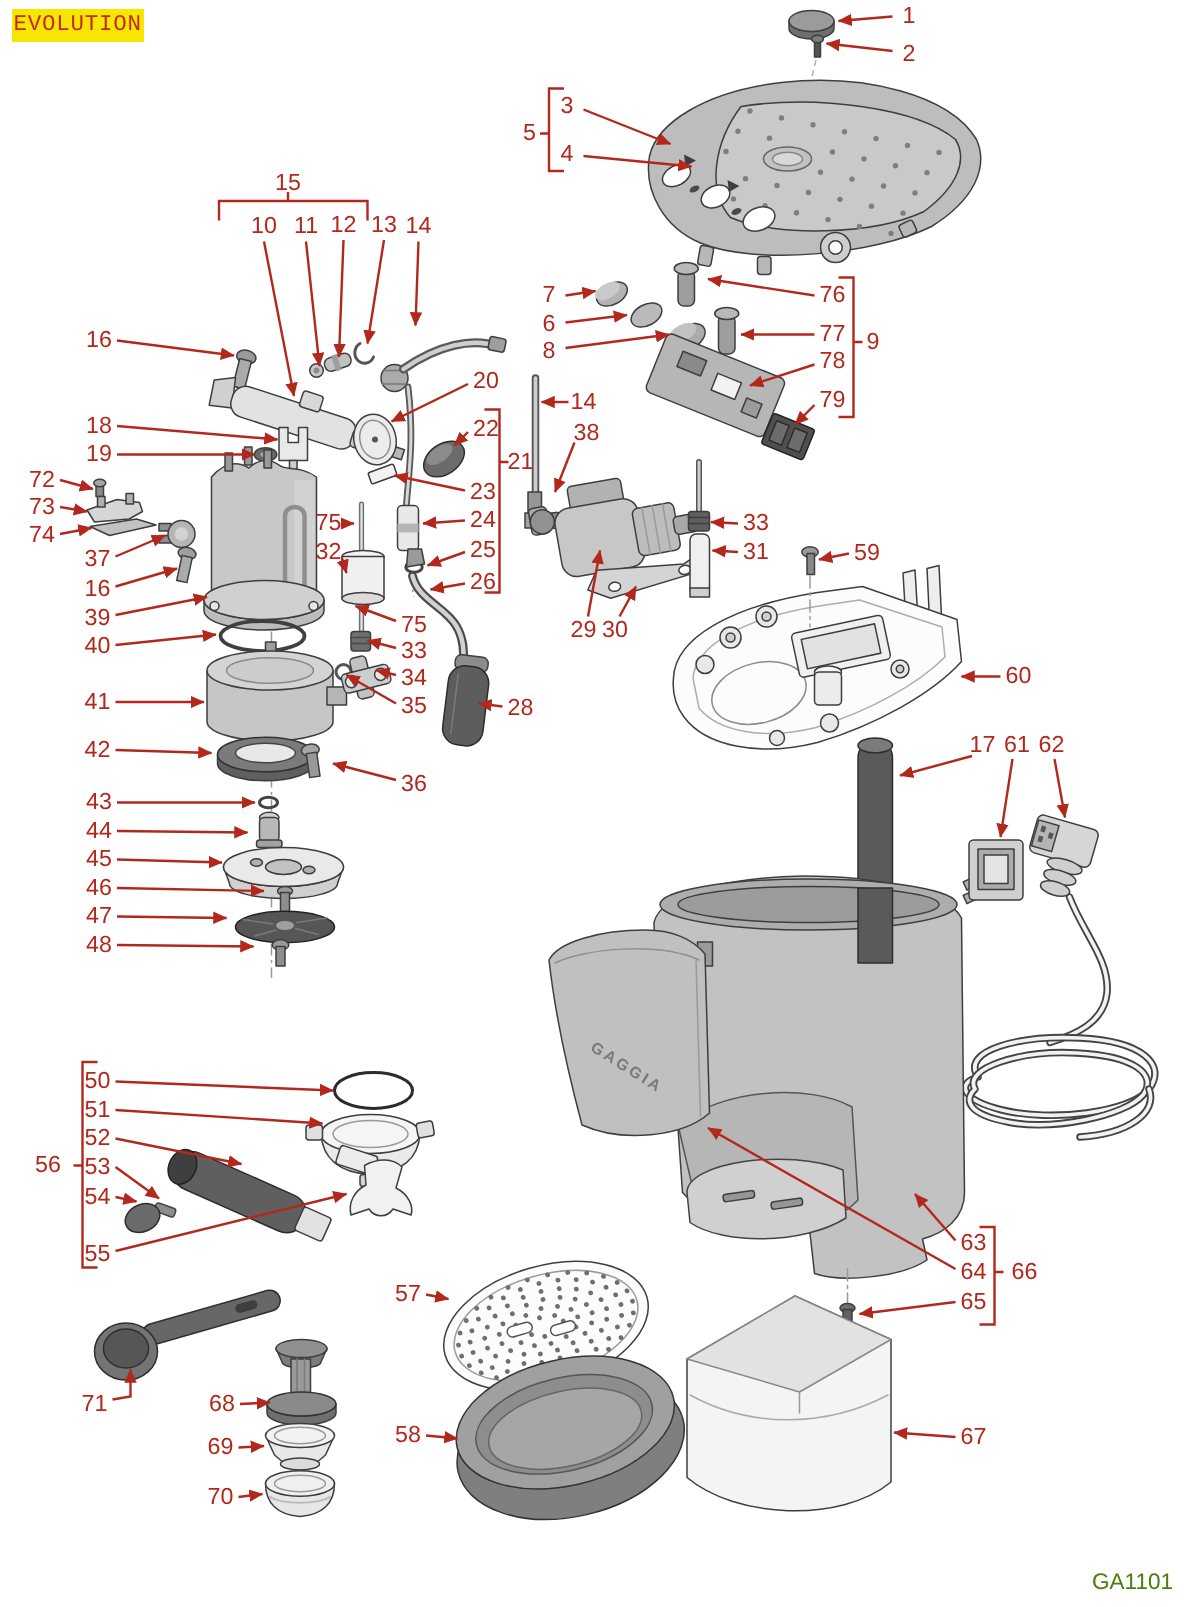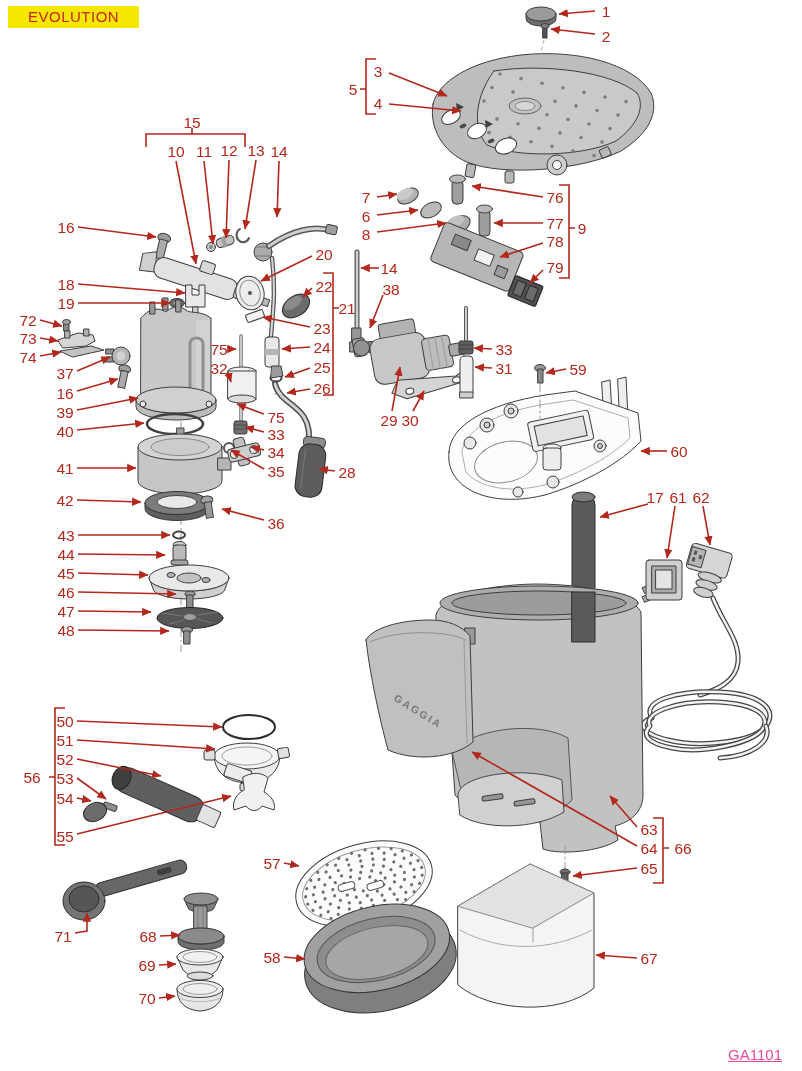--- a/index.html
+++ b/index.html
@@ -1,22 +1,22 @@
 <!DOCTYPE html>
 <html style="--callout: #b3281c; --banner-bg: #f6e700; --banner-text: #c8281c; --part-light: #c6c6c6; --part-dark: #5d5d5d;"><head>
 <meta charset="utf-8">
 <style>
   html,body{margin:0;padding:0;background:#fff;}
   .stage{position:relative;width:802px;height:1071px;background:#fff;overflow:hidden;
          font-family:"Liberation Sans",sans-serif;}
   .stage svg{position:absolute;left:0;top:0;}
   .banner{position:absolute;left:8px;top:6px;background:var(--banner-bg,#f6e700);
           color:var(--banner-text,#c8281c);font-size:15px;line-height:1.35;
-          padding:1px 20px;letter-spacing:.5px;}
-  .code{position:absolute;right:20px;bottom:8px;color:#ec4899;font-size:15px;text-decoration:underline;}
+          padding:1px 1px;letter-spacing:.5px;font-family:Liberation Mono, monospace;}
+  .code{position:absolute;right:20px;bottom:8px;color:#4d7c0f;font-size:15px;}
   .callout{font-family:"Liberation Sans",sans-serif;font-size:15.5px;
            fill:var(--callout,#b3281c);text-anchor:middle;dominant-baseline:central;}
   .leader{stroke:var(--callout,#b3281c);stroke-width:1.6;fill:none;}
   .bracket{stroke:var(--callout,#b3281c);stroke-width:1.6;fill:none;}
   .axis{stroke:#9a9a9a;stroke-width:1;stroke-dasharray:8 3 2 3;fill:none;}
   .dash{stroke:#b0b0b0;stroke-width:1;stroke-dasharray:4 3;fill:none;}
   .brand{font-family:"Liberation Sans",sans-serif;font-weight:bold;font-size:10.5px;
          fill:#7a7a7a;letter-spacing:2px;}
 </style>
 </head>

